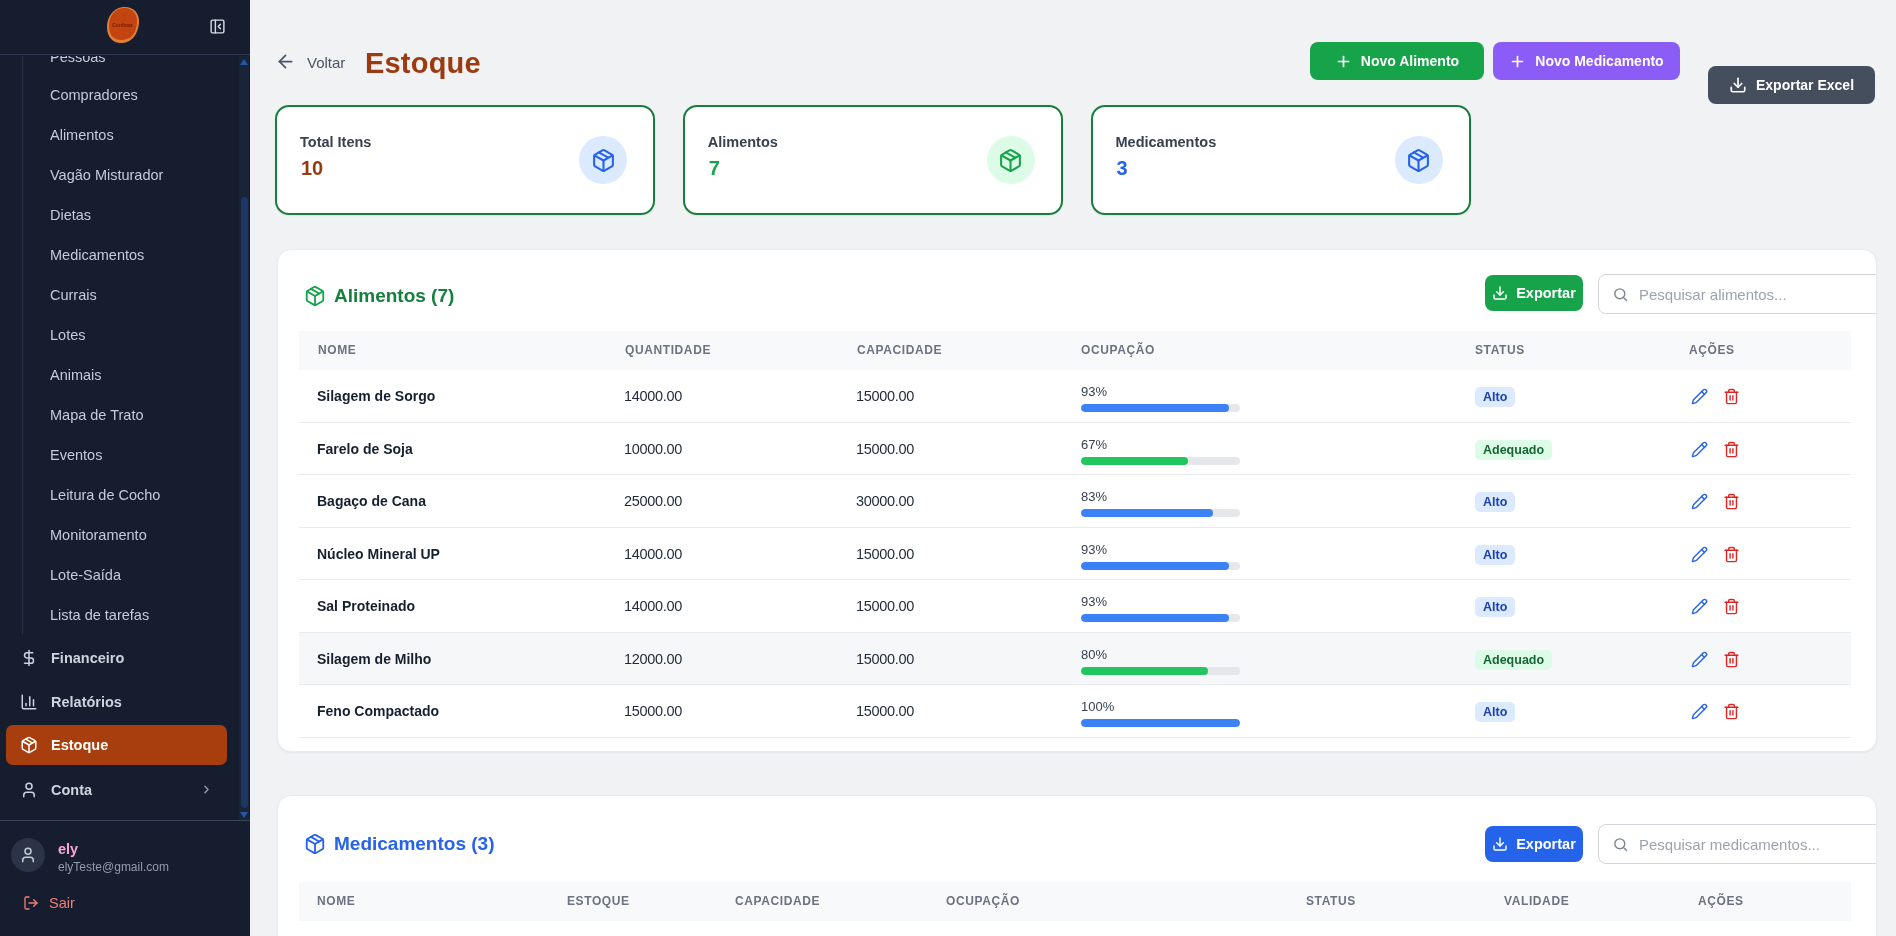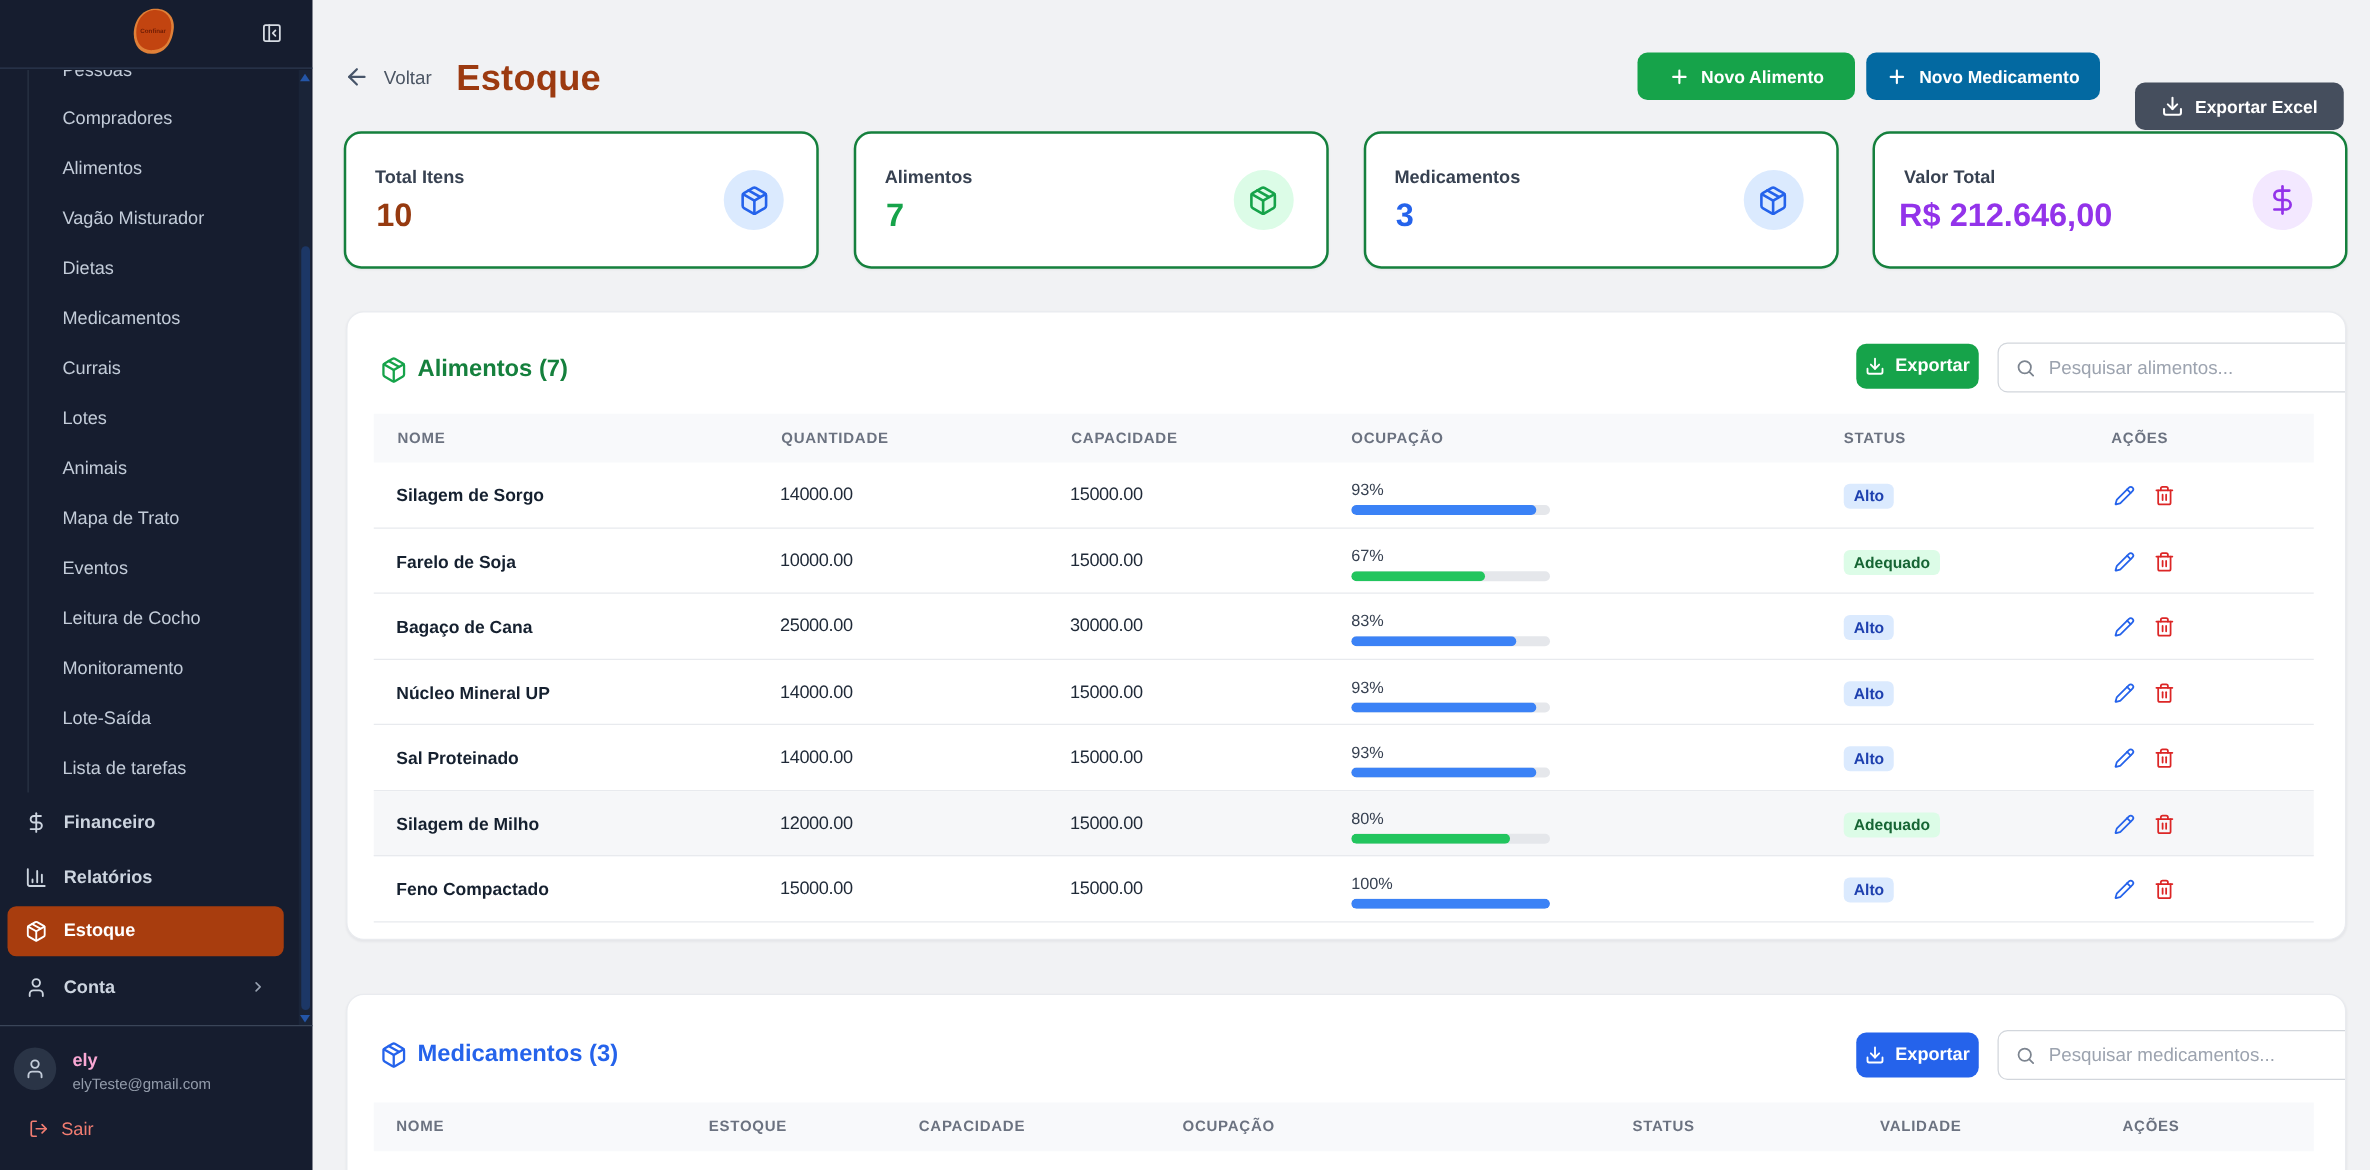--- a/index.html
+++ b/index.html
@@ -29,27 +29,27 @@
   #uemail { position:absolute; left:58px; top:860px; font-size:12px; color:#939cab; }
   #sair { position:absolute; left:23px; top:895px; color:#f27d72; font-size:14.5px; }
 
   
   #main { position:absolute; left:250px; top:0; width:1646px; height:936px; }
   #backarrow { position:absolute; left:25px; top:51px; color:#475569; }
   #voltar { position:absolute; left:57px; top:54px; font-size:15px; color:#4b5563; }
   #title { position:absolute; left:115px; top:47px; font-size:29px; font-weight:bold; color:#9c3a10; letter-spacing:0.2px; }
   .btn { position:absolute; top:42px; height:38px; border-radius:8px; color:#fff; font-size:14px; font-weight:bold; display:flex; align-items:center; justify-content:center; gap:9px; }
   #btn-na { left:1060px; width:174px; background:#16a34a; }
-  #btn-nm { left:1243px; width:187px; background:#0369a1; }
+  #btn-nm { left:1243px; width:187px; background:#8b5cf6; }
   #btn-ex { left:1458px; width:167px; background:#454e5d;margin-top:24px; }
 
   
   .scard { position:absolute; top:105px; width:380px; height:110px; background:#fff; border:2px solid #15803d; border-radius:14px; box-shadow:0 1px 2px rgba(16,24,40,.05); }
   .slabel { position:absolute; left:23px; top:27px; font-size:14.5px; font-weight:bold; color:#374151; }
-  .snum { position:absolute; left:24px; top:50px; font-size:26px; font-weight:bold; letter-spacing:0; }
+  .snum { position:absolute; left:24px; top:50px; font-size:20px; font-weight:bold; letter-spacing:0; }
   .scirc { position:absolute; right:26px; top:29px; width:48px; height:48px; border-radius:50%; display:flex; align-items:center; justify-content:center; }
 
   
   .tcard { position:absolute; left:27px; width:1600px; background:#fff; border:1px solid #e9ebef; border-radius:14px; box-shadow:0 1px 2px rgba(16,24,40,.05); overflow:hidden; }
   #card-ali { top:249px; height:503px; }
   #card-med { top:795px; height:300px; }
   .ctitle { position:absolute; left:56px; top:0; height:22px; line-height:22px; font-size:19px; font-weight:bold; }
   .cticon { position:absolute; left:26px; width:22px; height:22px; }
   .cbtn { position:absolute; width:98px; height:36px; border-radius:8px; color:#fff; font-size:14.5px; font-weight:bold; display:flex; align-items:center; justify-content:center; gap:8px; }
   .csearch { position:absolute; width:295px; height:40px; border:1px solid #d2d6dc; border-radius:8px; background:#fff; }
@@ -220,30 +220,20 @@
     <div class="snum" style="color:#2563eb">3</div>
     <div class="scirc" style="background:#dbeafe; color:#2563eb">
       <svg width="25" height="25" viewBox="0 0 24 24" fill="none" stroke="currentColor" stroke-width="2" stroke-linecap="round" stroke-linejoin="round">
           <path d="M11 21.73a2 2 0 0 0 2 0l7-4A2 2 0 0 0 21 16V8a2 2 0 0 0-1-1.73l-7-4a2 2 0 0 0-2 0l-7 4A2 2 0 0 0 3 8v8a2 2 0 0 0 1 1.73z"></path>
           <path d="M12 22V12"></path>
           <polyline points="3.3 7 12 12 20.7 7"></polyline>
           <line x1="7.5" y1="4.21" x2="16.5" y2="9.21"></line>
         </svg>
     </div>
   </div>
-  <div class="scard" style="left:1248.25px">
-    <div class="slabel">Valor Total</div>
-    <div class="snum" style="left:19px; color:#9333ea">R$ 212.646,00</div>
-    <div class="scirc" style="background:#f3e8ff; color:#9333ea">
-      <svg width="26" height="26" viewBox="0 0 24 24" fill="none" stroke="currentColor" stroke-width="2" stroke-linecap="round" stroke-linejoin="round">
-          <line x1="12" y1="2" x2="12" y2="22"></line>
-          <path d="M17 5H9.5a3.5 3.5 0 0 0 0 7h5a3.5 3.5 0 0 1 0 7H6"></path>
-        </svg>
-    </div>
-  </div>
 
   <div class="tcard" id="card-ali">
     <svg class="cticon" style="top:35px; color:#16a34a" viewBox="0 0 24 24" fill="none" stroke="currentColor" stroke-width="2" stroke-linecap="round" stroke-linejoin="round">
         <path d="M11 21.73a2 2 0 0 0 2 0l7-4A2 2 0 0 0 21 16V8a2 2 0 0 0-1-1.73l-7-4a2 2 0 0 0-2 0l-7 4A2 2 0 0 0 3 8v8a2 2 0 0 0 1 1.73z"></path>
         <path d="M12 22V12"></path>
         <polyline points="3.3 7 12 12 20.7 7"></polyline>
         <line x1="7.5" y1="4.21" x2="16.5" y2="9.21"></line>
       </svg>
     <div class="ctitle" style="top:35px; color:#15803d">Alimentos (7)</div>
     <div class="cbtn" style="left:1207px; top:25px; background:#16a34a">

